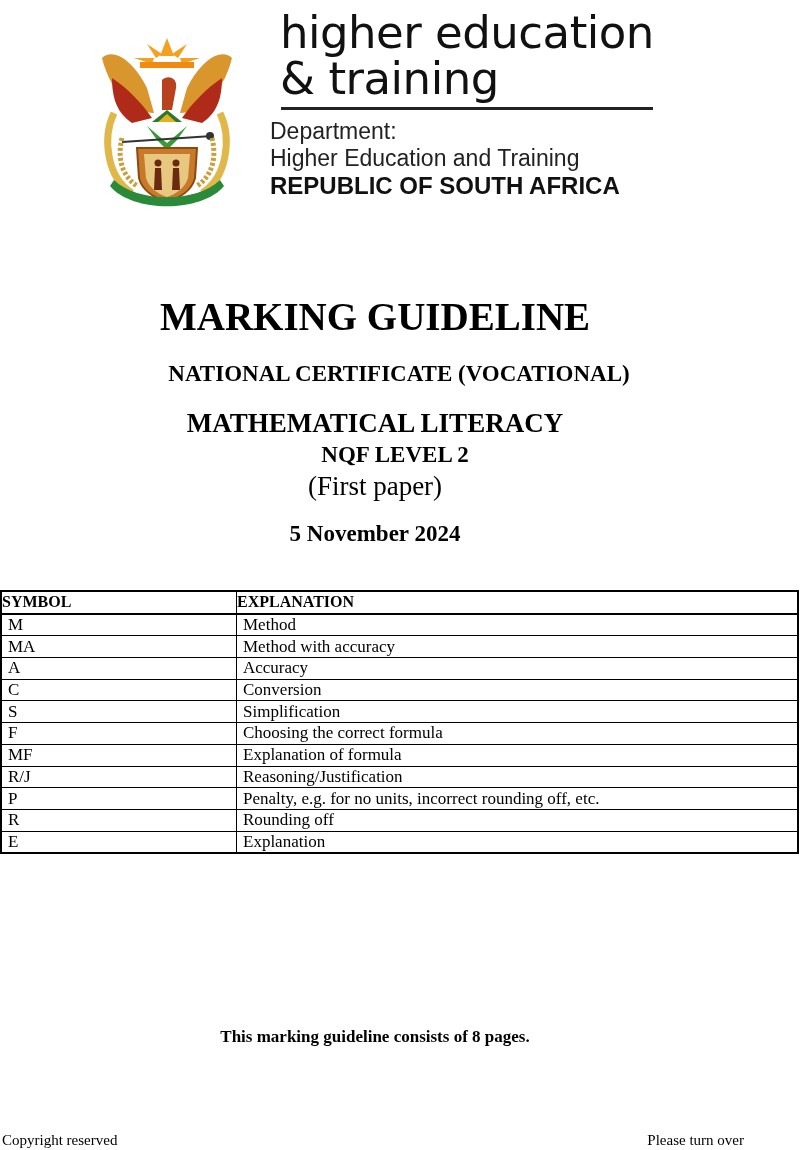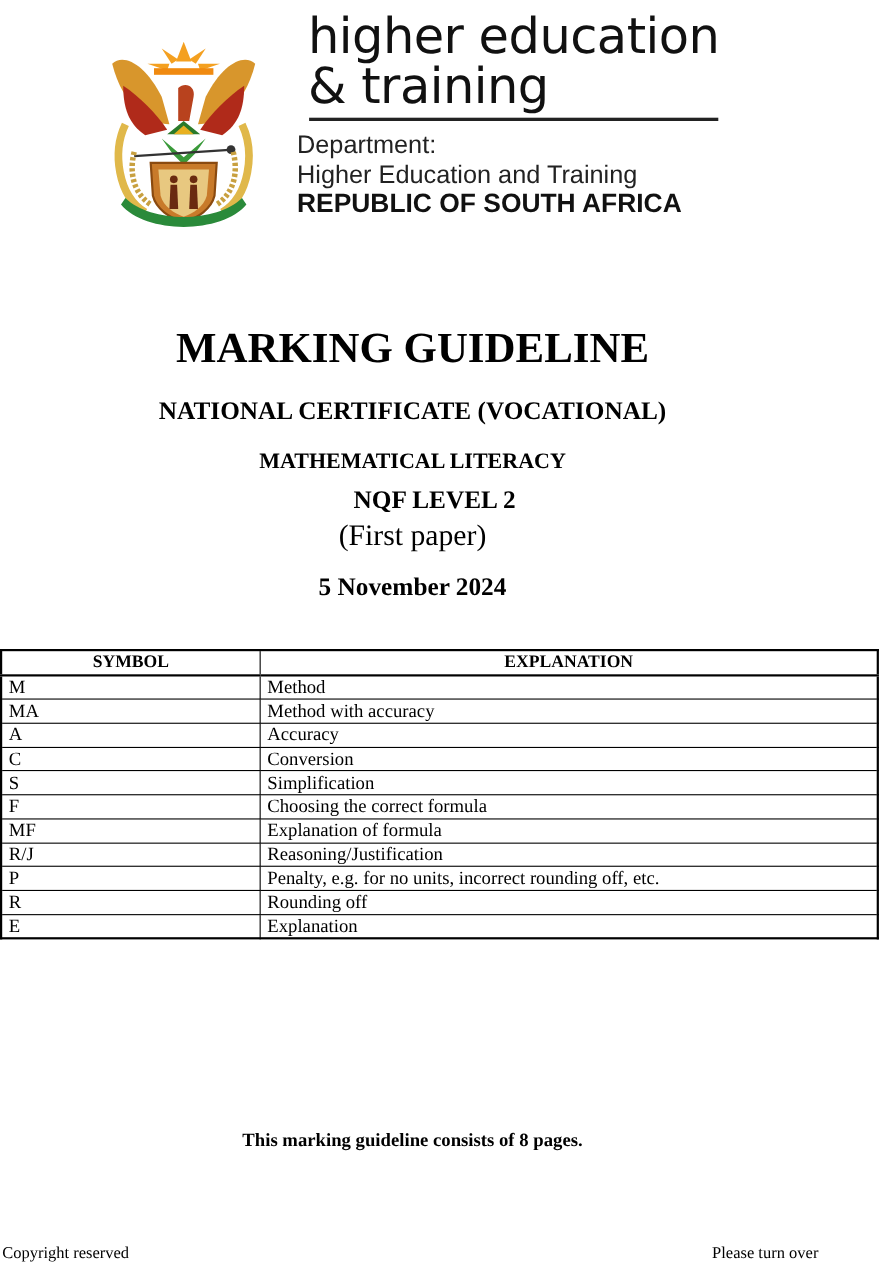--- a/index.html
+++ b/index.html
@@ -4,28 +4,28 @@
 <style>
   html, body { margin:0; padding:0; background:#fff; }
   body { width:800px; height:1150px; position:relative; overflow:hidden; font-family:"Liberation Serif", serif; color:#000; }
   .logo { position:absolute; left:92px; top:18px; width:150px; height:195px; }
   .brand1 { position:absolute; left:280px; top:10px; font-family:"DejaVu Sans", sans-serif; font-size:45px; line-height:46px; letter-spacing:-0.5px; color:#111; }
   .brand-rule { position:absolute; left:281px; top:107px; width:372px; height:3px; background:#222; }
   .dept { position:absolute; left:270px; top:118px; font-family:"Liberation Sans", sans-serif; font-size:23px; line-height:27px; color:#222; }
   .dept .bold { font-weight:bold; font-size:24px; color:#111; }
   .center { position:absolute; left:0; width:750px; text-align:center; font-weight:bold; }
   .t1 { top:294px; font-size:39px; }
-  .t2 { top:361px; font-size:23px; }
-  .t3 { top:408px; font-size:20px; }
+  .t2 { top:361px; font-size:23px;padding-left:24px; }
+  .t3 { top:408px; font-size:27px; }
   .t4 { top:442px; font-size:23px;padding-left:20px; }
   .t5 { top:471px; font-size:27px; font-weight:normal; }
   .t6 { top:521px; font-size:23px; }
   table.sym { position:absolute; left:0; top:590px; width:799px; border-collapse:collapse; border:2px solid #000; font-size:17px; }
   table.sym th, table.sym td { border:1px solid #000; padding:0 0 0 6px; height:20.7px; line-height:20px; text-align:left; font-weight:normal; }
-  table.sym th { text-align:center; font-weight:bold; font-size:16px; padding:0; border-bottom:2px solid #000; }
+  table.sym th { font-weight:bold; font-size:16px; padding:0; border-bottom:2px solid #000; }
   table.sym td.c1, table.sym th.c1 { width:228px; }
   .pages { position:absolute; left:0; width:750px; text-align:center; top:1027px; font-size:17px; font-weight:bold; }
   .foot-l { position:absolute; left:2px; top:1132px; font-size:15px; }
   .foot-r { position:absolute; right:56px; top:1132px; font-size:15px; }
 </style>
 </head>
 <body>
 
 <div class="logo">
   <svg width="150" height="195" viewBox="0 0 150 195">

